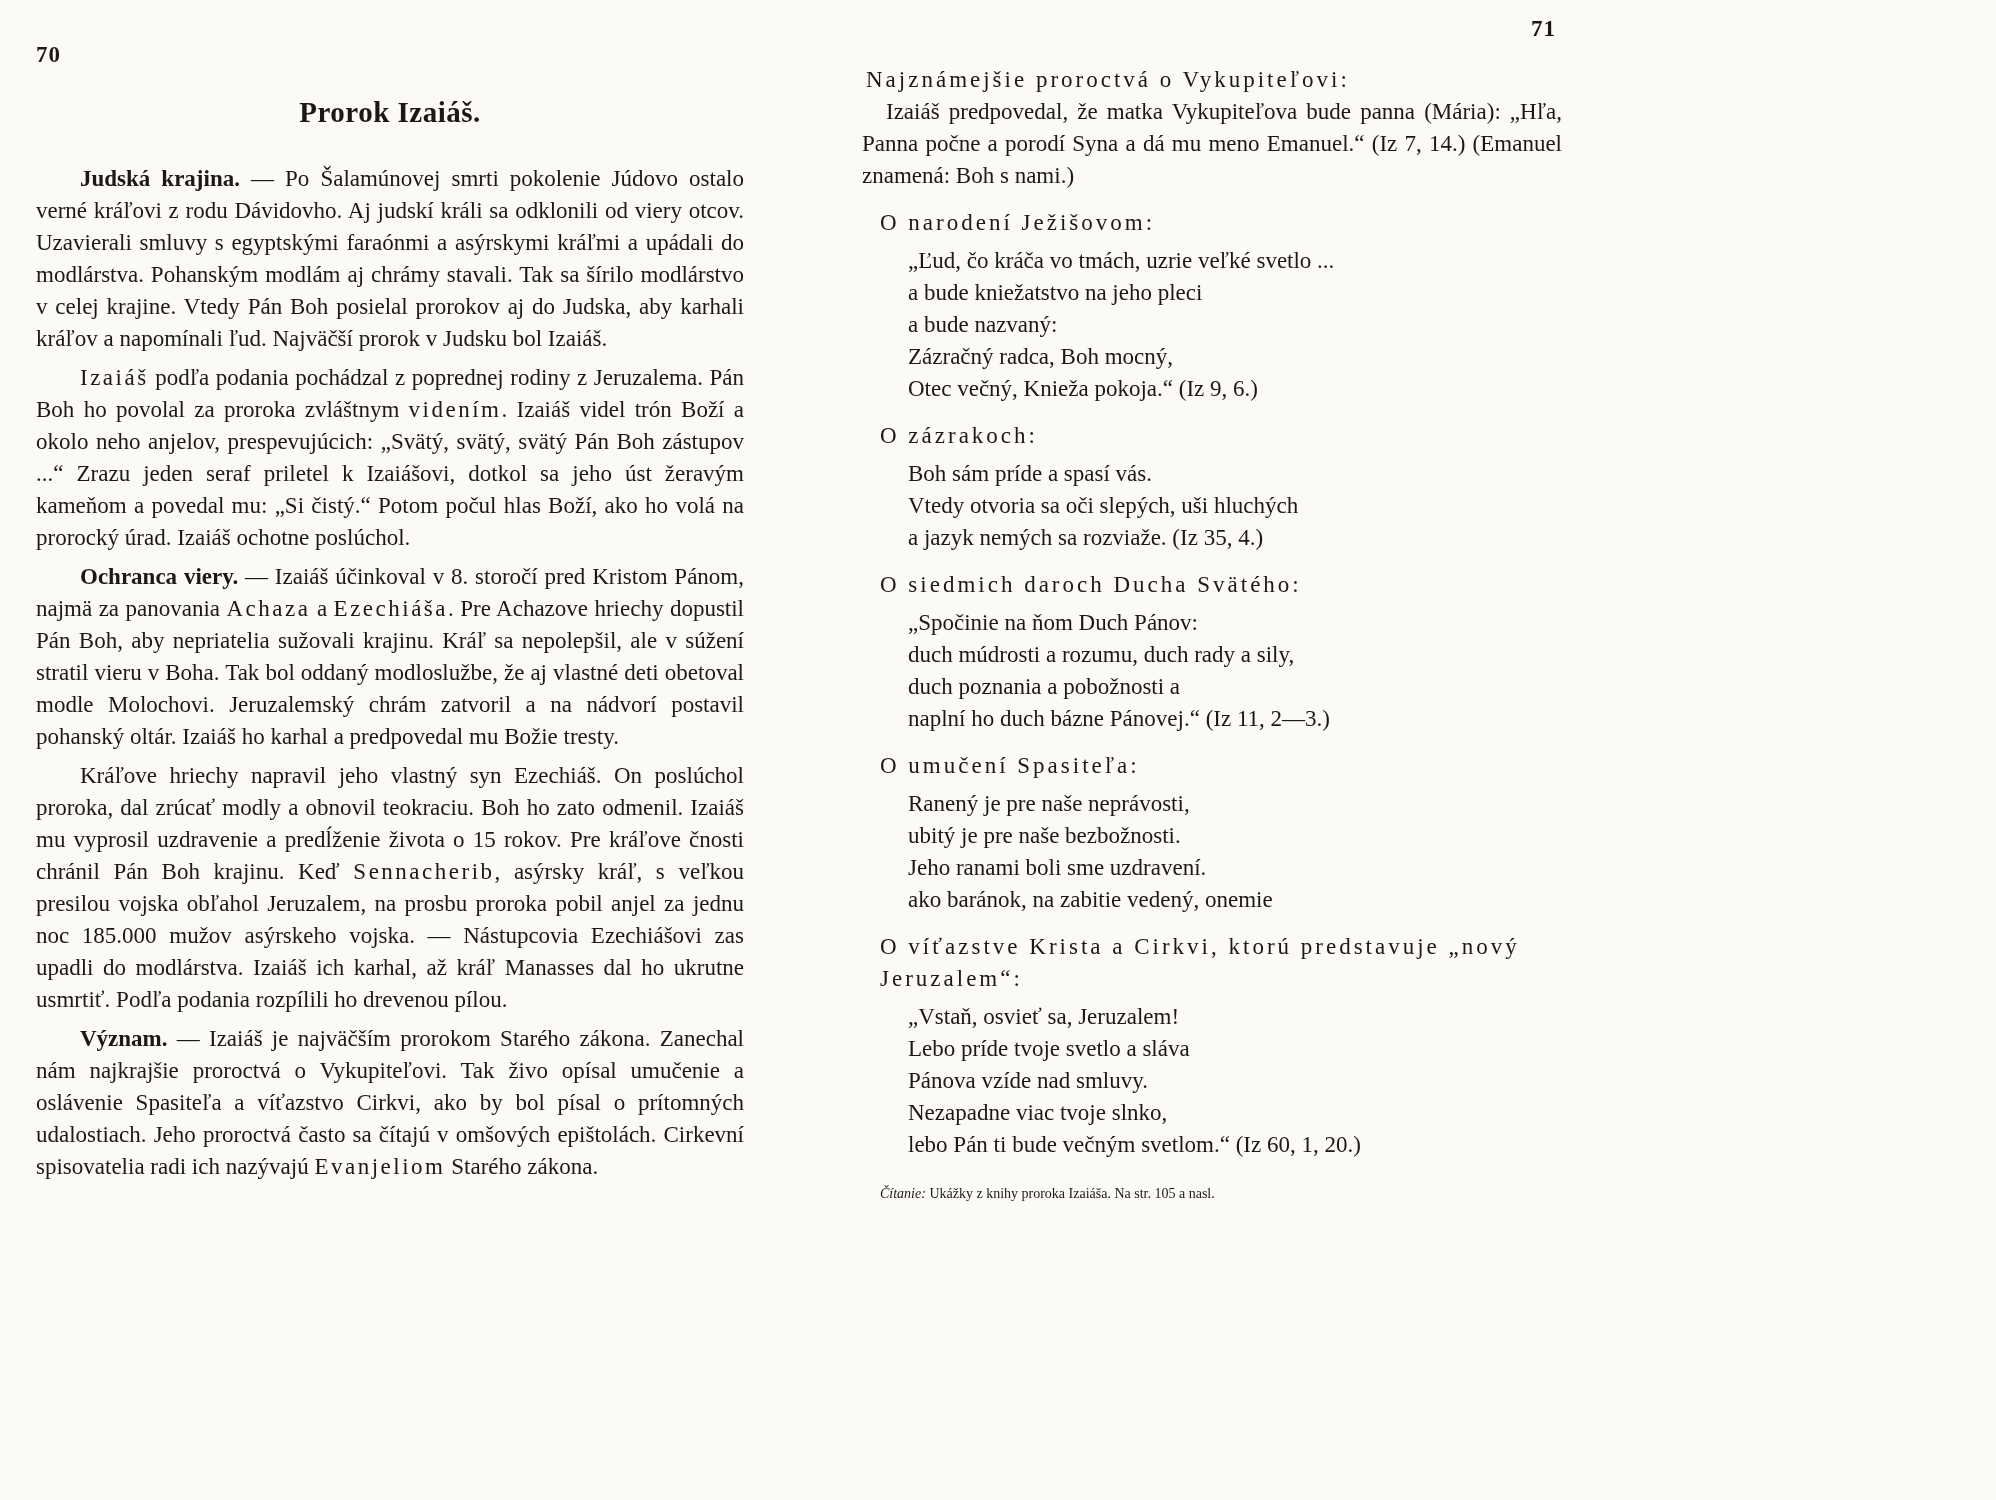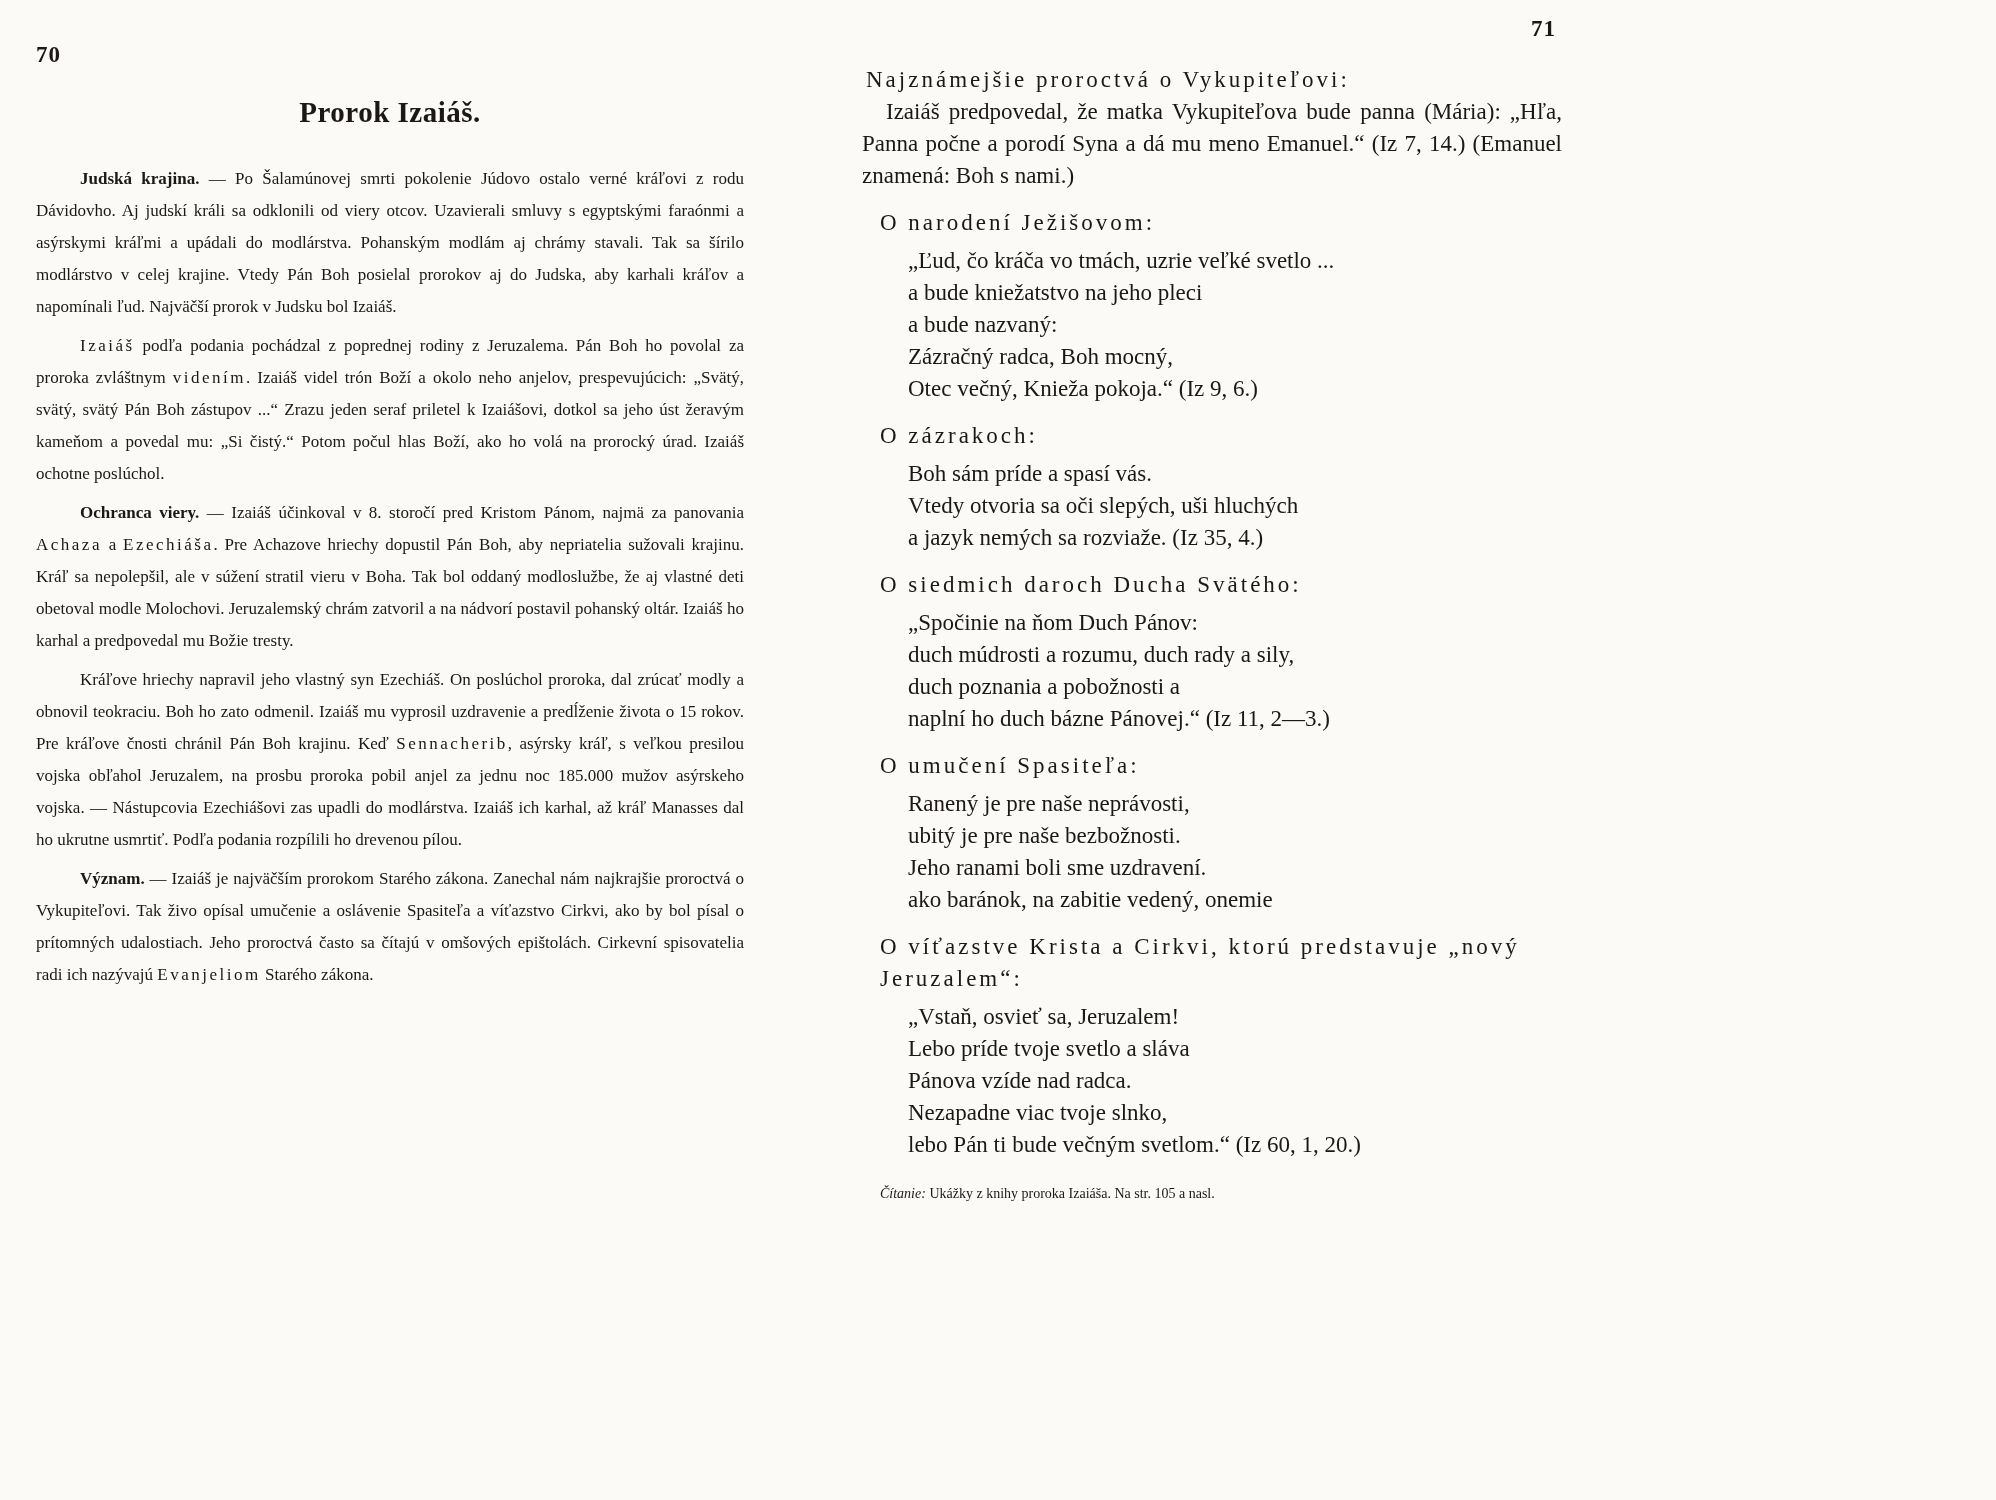--- a/index.html
+++ b/index.html
@@ -39,21 +39,21 @@
   .title {
     margin: 96px 0 34px 0;
     text-align: center;
     font-size: 29px;
     font-weight: bold;
     letter-spacing: 0.5px;
   }
 
   .body-text p.para {
     margin: 0 0 7px 0;
-    font-size: 17px;
+    font-size: 23px;
     line-height: 32px;
     text-align: justify;
     text-indent: 44px;
   }
   .b  { font-weight: bold; }
   .sp { letter-spacing: 2.5px; }
 
   .main-heading {
     margin: 64px 0 0 4px;
     font-size: 23px;
@@ -132,21 +132,21 @@
         <div class="quote">
           <div class="quote-line">Ranený je pre naše neprávosti,</div>
           <div class="quote-line">ubitý je pre naše bezbožnosti.</div>
           <div class="quote-line">Jeho ranami boli sme uzdravení.</div>
           <div class="quote-line">ako baránok, na zabitie vedený, onemie</div>
         </div>
         <div class="sec-heading">O víťazstve Krista a Cirkvi, ktorú predstavuje „nový Jeruzalem“:</div>
         <div class="quote">
           <div class="quote-line">„Vstaň, osvieť sa, Jeruzalem!</div>
           <div class="quote-line">Lebo príde tvoje svetlo a sláva</div>
-          <div class="quote-line">Pánova vzíde nad radca.</div>
+          <div class="quote-line">Pánova vzíde nad smluvy.</div>
           <div class="quote-line">Nezapadne viac tvoje slnko,</div>
           <div class="quote-line">lebo Pán ti bude večným svetlom.“ (Iz 60, 1, 20.)</div>
         </div>
       </div>
     <p class="reading">
       <span class="it">Čítanie:</span>
       <span>Ukážky z knihy proroka Izaiáša. Na str. 105 a nasl.</span>
     </p>
   </div>
 

